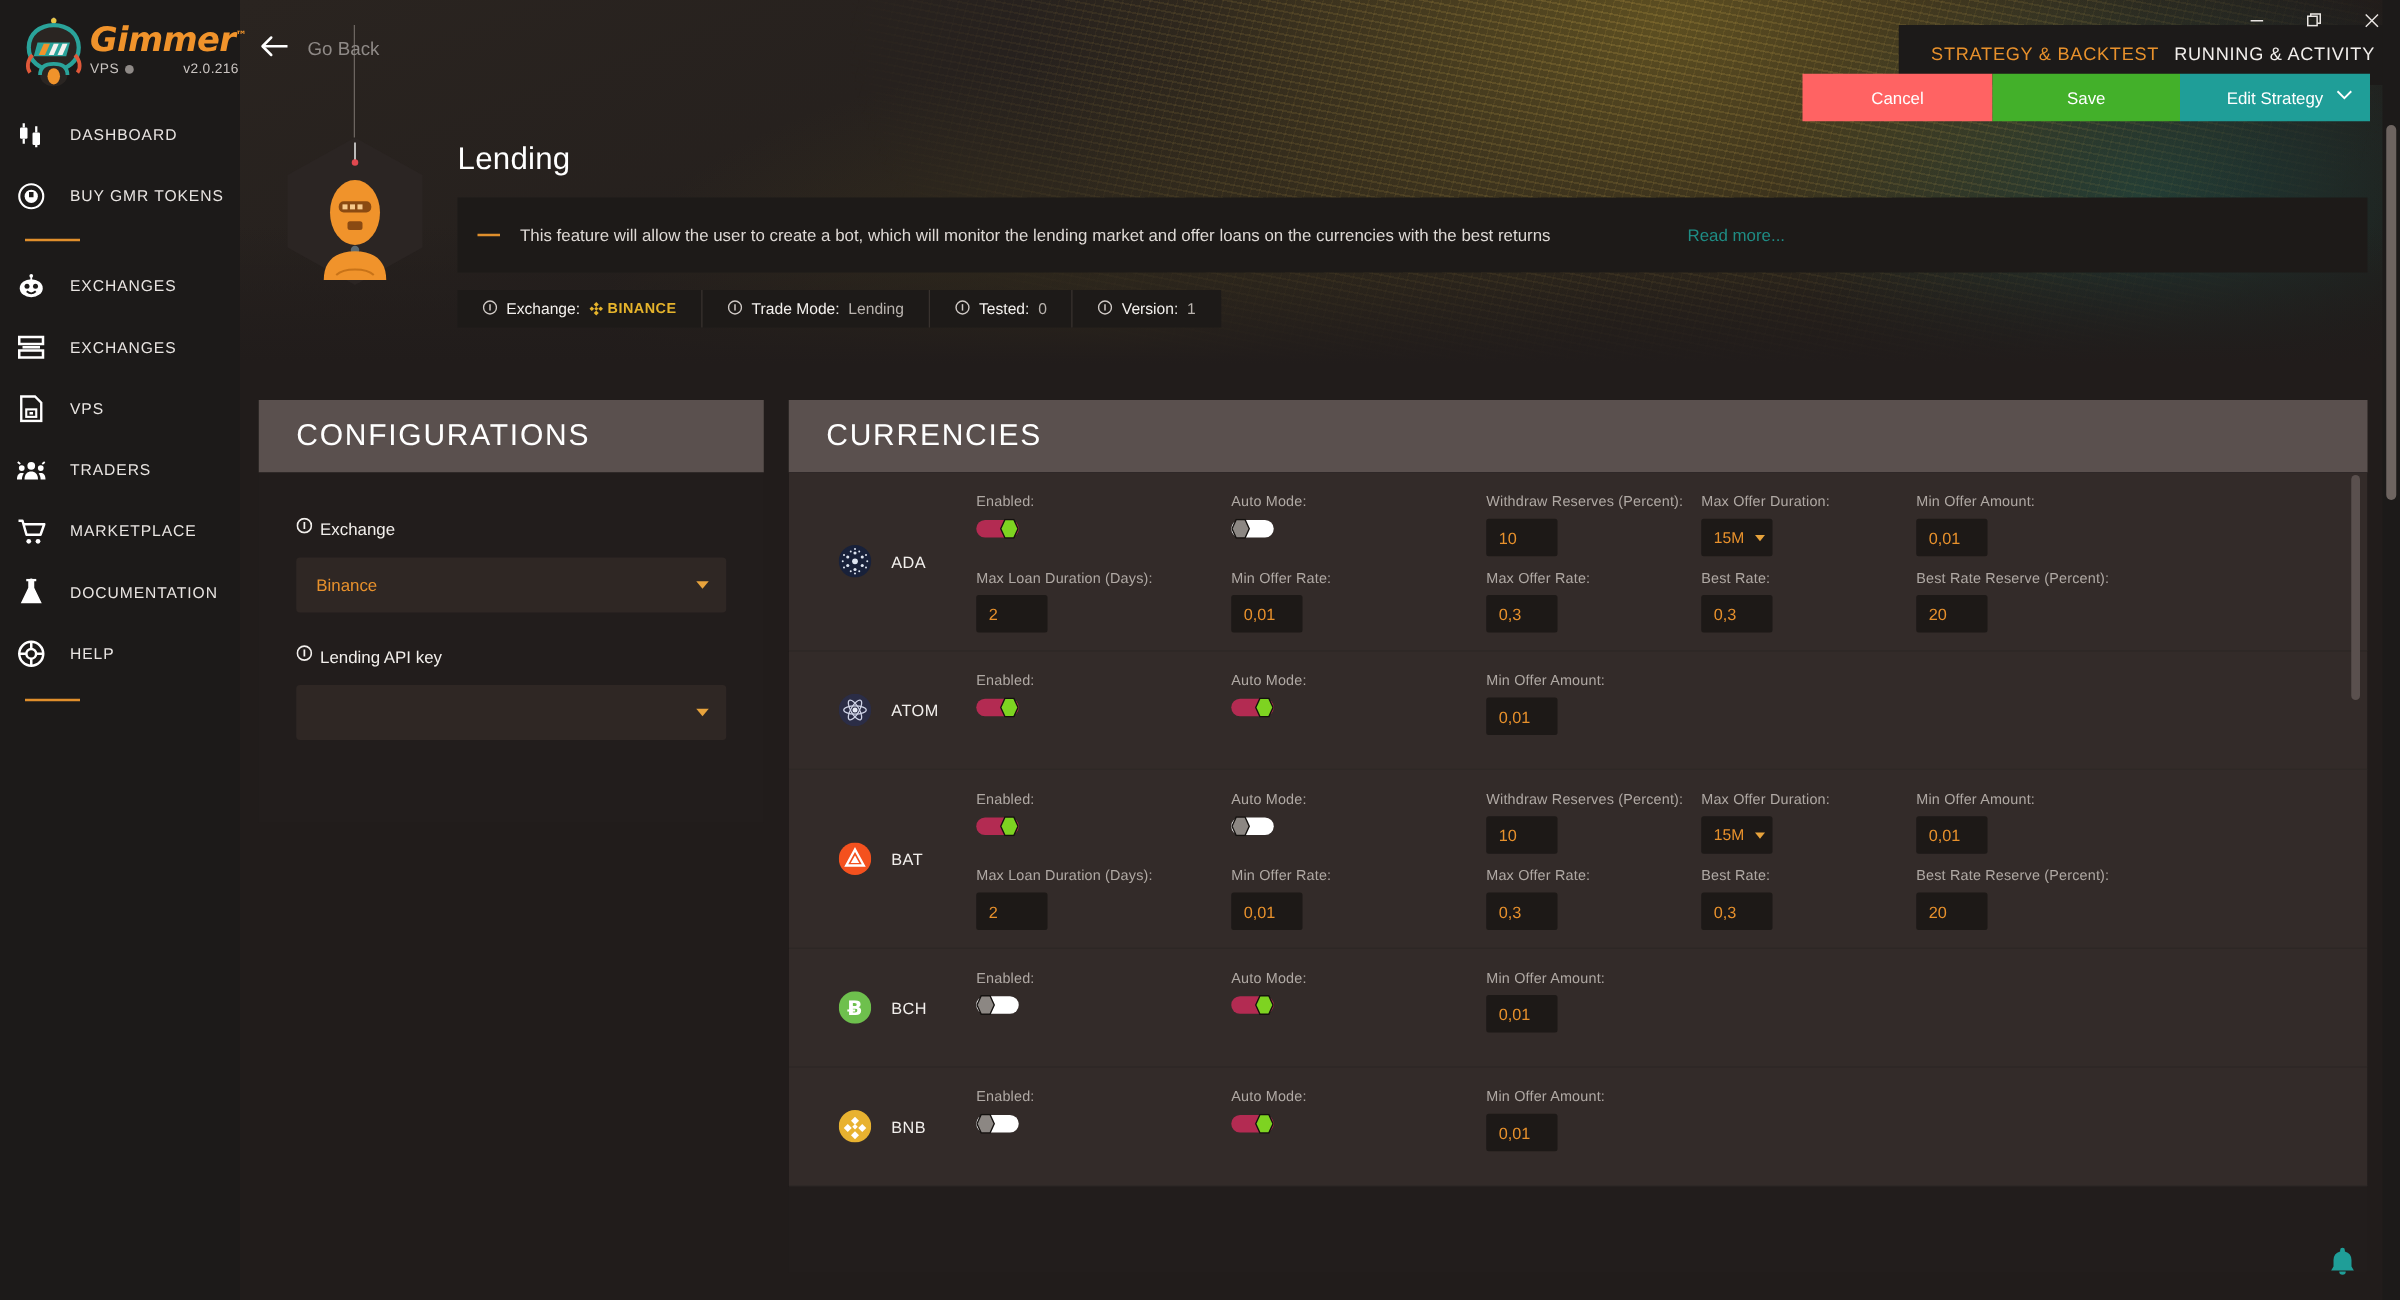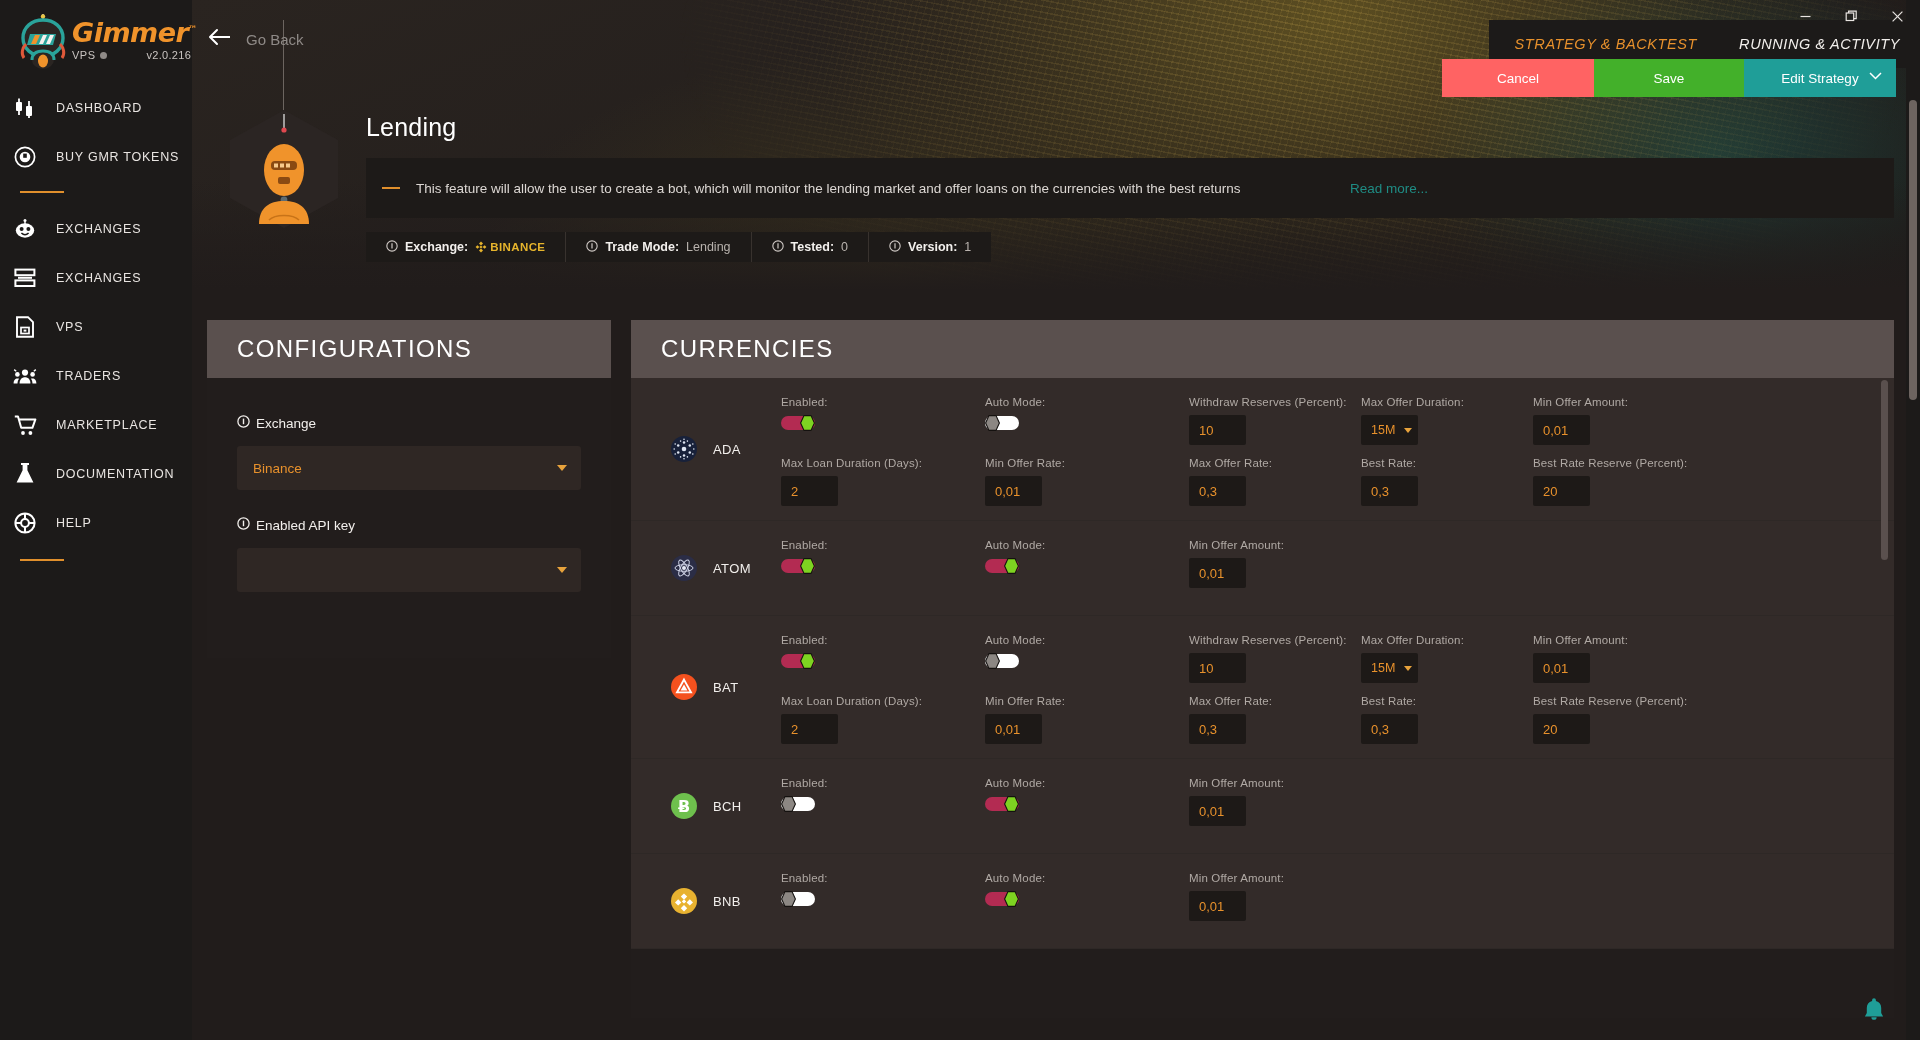--- a/index.html
+++ b/index.html
@@ -68,21 +68,21 @@
 
   
   #winctl { position: absolute; right: 0; top: 0; height: 32px; display: flex; align-items: center; z-index: 60; }
   .wc { width: 46px; height: 32px; display: flex; align-items: center; justify-content: center; cursor: pointer; }
   .wc-dot { position: absolute; right: 200px; top: 9px; width: 9px; height: 9px; border-radius: 50%; background: #5a4f46; }
 
   
   #tabs {
     position: absolute; right: 0; top: 20px; height: 48px; z-index: 55;
     background: #1c1a19; display: flex; align-items: center;
-    padding: 0 20px 0 26px; gap: 42px; font-style: italic;
+    padding: 0 20px 0 26px; gap: 12px;
   }
   .tab { font-size: 14.5px; letter-spacing: 0.6px; cursor: pointer; white-space: nowrap; }
   .tab.active { color: #e8912c; }
   .tab.inactive { color: #f2efec; }
 
   
   #actions { position: absolute; right: 24px; top: 59px; display: flex; z-index: 56; height: 29px; }
   .btn { height: 38px; display: flex; align-items: center; justify-content: center;
          font-size: 13.5px; color: #fff; cursor: pointer; }
   .btn-cancel { width: 152px; background: #ff6363; }
@@ -110,21 +110,21 @@
   #descbar .readmore { margin-left: 44px; font-size: 13.5px; color: #1f8c84; cursor: pointer; }
 
   #chips {
     position: absolute; left: 366px; top: 232px; height: 30px;
     display: flex; align-items: center; z-index: 26; background: #1d1a18;
   }
   .chip { display: flex; align-items: center; gap: 7px; padding: 0 20px; height: 30px;
           border-right: 1px solid #38322e; font-size: 12.5px; }
   .chip:last-child { border-right: none; }
   .chip .ci { flex: none; }
-  .chip .ck { color: #f3f0ed; font-weight: bold; }
+  .chip .ck { color: #f3f0ed; font-weight: normal; }
   .chip .cv { color: #b9b3ae; }
   .binance-tag { display: flex; align-items: center; gap: 3px; }
   .binance-tag .btext { color: #e6b42c; font-weight: bold; font-size: 11.5px; letter-spacing: 0.4px; }
 
   
   #config {
     position: absolute; left: 207px; top: 320px; width: 404px; z-index: 20;
   }
   .panel-head {
     height: 58px; background: #5a504e; display: flex; align-items: center; padding-left: 30px;
@@ -339,21 +339,21 @@
         <span class="caret"></span>
       </div>
 
       <div class="field-label">
         <span>
           <svg width="13" height="13" viewBox="0 0 13 13">
               <circle cx="6.5" cy="6.5" r="5.6" fill="none" stroke="#f2efec" stroke-width="1.3"></circle>
               <line x1="6.5" y1="3.6" x2="6.5" y2="9.2" stroke="#f2efec" stroke-width="1.4"></line>
             </svg>
         </span>
-        <span class="fl-text">Enabled API key</span>
+        <span class="fl-text">Lending API key</span>
       </div>
       <div class="select">
         <span class="sel-val"></span>
         <span class="caret"></span>
       </div>
 
     </div>
   </div>
 
   <div id="currencies">

